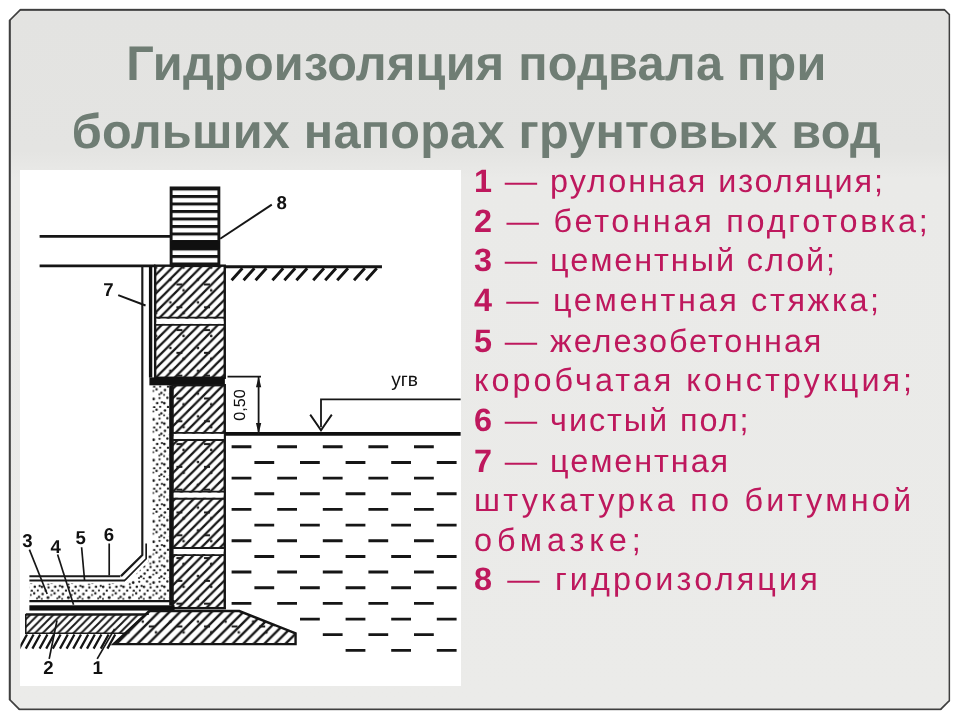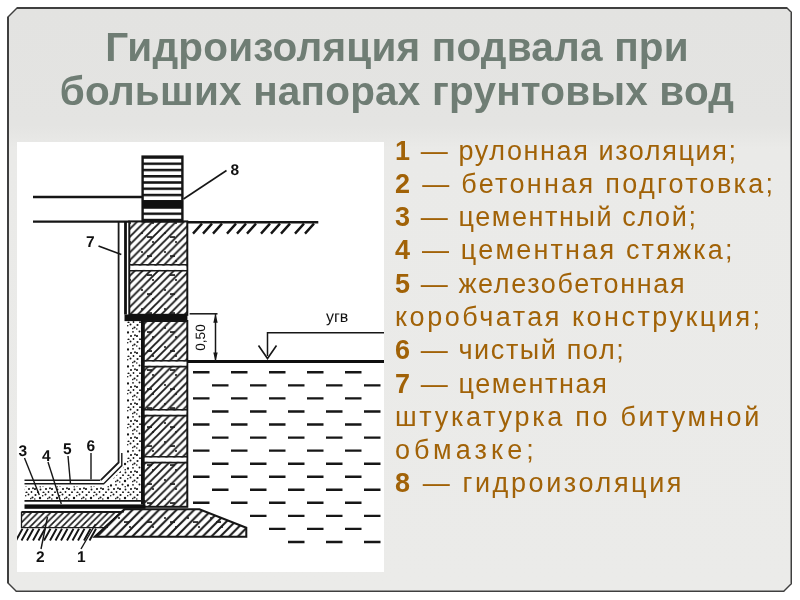--- a/index.html
+++ b/index.html
@@ -6,22 +6,22 @@
 html,body{margin:0;padding:0;width:800px;height:600px;background:#ffffff;overflow:hidden;}
 svg{transform:translateZ(0);will-change:transform;}
 svg text{text-rendering:geometricPrecision;}
 body{font-family:"Liberation Sans", sans-serif;position:relative;}
 .cardb{position:absolute;left:7px;top:7px;width:785px;height:585px;background:#3f3f3f;
  clip-path:polygon(10px 0,calc(100% - 5px) 0,100% 5px,100% calc(100% - 8px),calc(100% - 8px) 100%,9px 100%,0 calc(100% - 9px),0 10px);
  box-shadow:2px 3px 5px rgba(0,0,0,0.25);}
 .card{position:absolute;left:1.5px;top:1.5px;width:782px;height:582px;background:linear-gradient(180deg,#e3e3e1 0%,#e4e4e2 20%,#eaeae8 24%,#ebebe9 100%);
  clip-path:polygon(9px 0,calc(100% - 4px) 0,100% 4px,100% calc(100% - 7px),calc(100% - 7px) 100%,8px 100%,0 calc(100% - 8px),0 9px);}
 .title{position:absolute;left:0;top:25px;width:794px;text-align:center;color:#6f7d74;transform:translateZ(0);
- font-size:40.5px;line-height:44px;font-weight:bold;letter-spacing:0.2px;}
-.legend{position:absolute;left:395px;top:134.5px;width:400px;color:#a16207;transform:translateZ(0);
+ font-size:40.5px;line-height:56px;font-weight:bold;letter-spacing:0.2px;}
+.legend{position:absolute;left:395px;top:134.5px;width:400px;color:#be185d;transform:translateZ(0);
  font-size:27px;line-height:33.3px;letter-spacing:1.6px;}
 .legend b{font-weight:bold;}
 </style>
 </head>
 <body>
 
 <div class="cardb">
 
 <div class="card"></div>
 </div>

